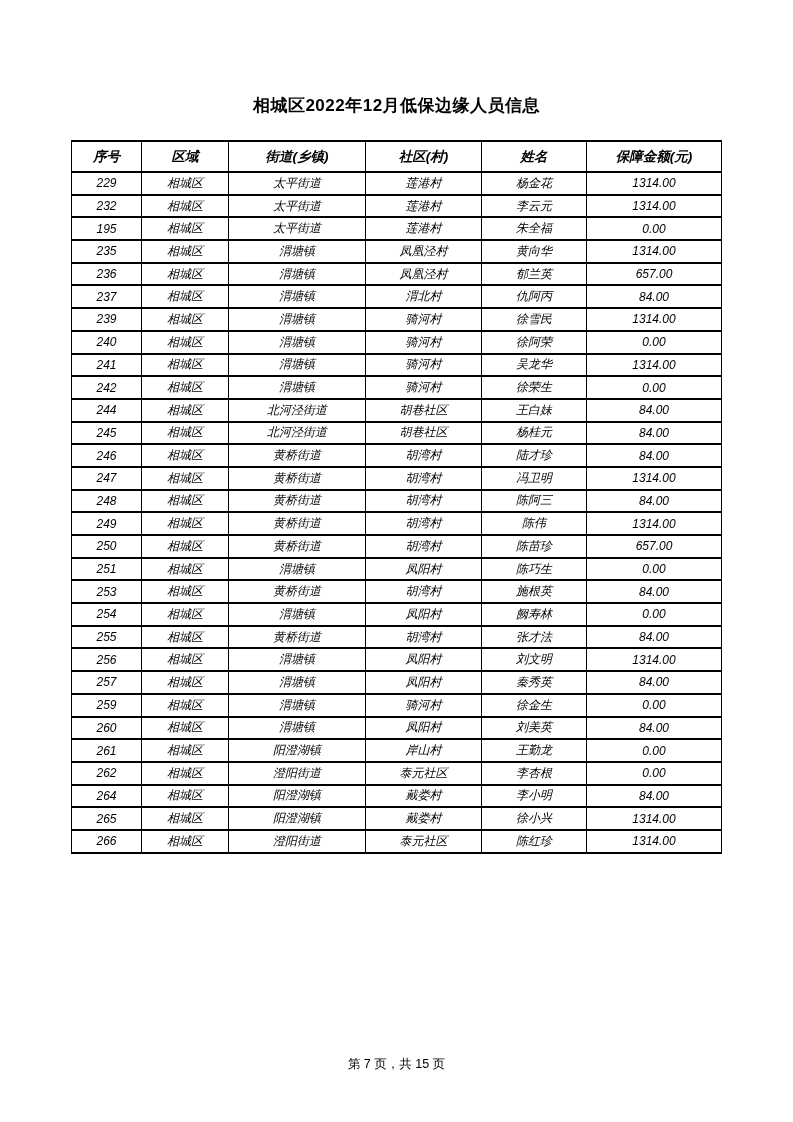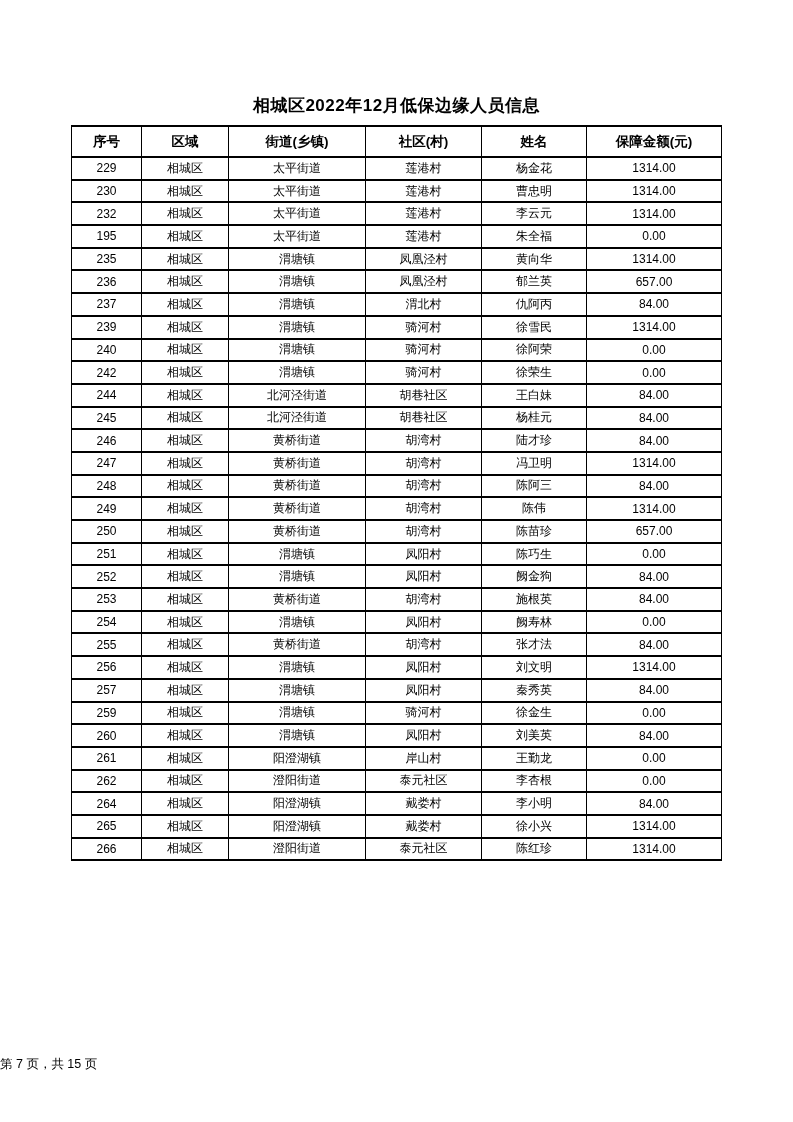--- a/index.html
+++ b/index.html
@@ -15,23 +15,24 @@
   }
   .doc-title {
     padding-top: 94px;
     text-align: center;
     font-size: 17px;
     font-weight: bold;
     letter-spacing: 0.5px;
   }
   table.records {
     width: 650px;
-    margin: 8px auto 0 auto;
+    margin: 23px auto 0 auto;
     border-collapse: collapse;
     table-layout: fixed;
+    font-style: italic;
   }
   table.records th, table.records td {
     border: 1px solid #000;
     border-top-width: 2px;
     border-bottom-width: 2px;
     text-align: center;
     vertical-align: middle;
     overflow: hidden;
     white-space: nowrap;
   }
@@ -49,21 +50,21 @@
   col.c1 { width: 87px; }
   col.c2 { width: 137px; }
   col.c3 { width: 116px; }
   col.c4 { width: 105px; }
   col.c5 { width: 135px; }
   .page-footer {
     position: absolute;
     top: 1056px;
     left: 0;
     width: 100%;
-    text-align: left;
+    text-align: center;
     font-size: 12.5px;
     color: #000000;
   }
 </style>
 </head>
 <body>
 
 <div class="page">
 
   <div class="doc-title">相城区2022年12月低保边缘人员信息</div>
@@ -90,28 +91,20 @@
     <tbody>
         <tr>
           <td>229</td>
           <td>相城区</td>
           <td>太平街道</td>
           <td>莲港村</td>
           <td>杨金花</td>
           <td>1314.00</td>
         </tr>
         <tr>
-          <td>230</td>
-          <td>相城区</td>
-          <td>太平街道</td>
-          <td>莲港村</td>
-          <td>曹忠明</td>
-          <td>1314.00</td>
-        </tr>
-        <tr>
           <td>232</td>
           <td>相城区</td>
           <td>太平街道</td>
           <td>莲港村</td>
           <td>李云元</td>
           <td>1314.00</td>
         </tr>
         <tr>
           <td>195</td>
           <td>相城区</td>
@@ -154,20 +147,28 @@
         </tr>
         <tr>
           <td>240</td>
           <td>相城区</td>
           <td>渭塘镇</td>
           <td>骑河村</td>
           <td>徐阿荣</td>
           <td>0.00</td>
         </tr>
         <tr>
+          <td>241</td>
+          <td>相城区</td>
+          <td>渭塘镇</td>
+          <td>骑河村</td>
+          <td>吴龙华</td>
+          <td>1314.00</td>
+        </tr>
+        <tr>
           <td>242</td>
           <td>相城区</td>
           <td>渭塘镇</td>
           <td>骑河村</td>
           <td>徐荣生</td>
           <td>0.00</td>
         </tr>
         <tr>
           <td>244</td>
           <td>相城区</td>
@@ -226,28 +227,20 @@
         </tr>
         <tr>
           <td>251</td>
           <td>相城区</td>
           <td>渭塘镇</td>
           <td>凤阳村</td>
           <td>陈巧生</td>
           <td>0.00</td>
         </tr>
         <tr>
-          <td>252</td>
-          <td>相城区</td>
-          <td>渭塘镇</td>
-          <td>凤阳村</td>
-          <td>阙金狗</td>
-          <td>84.00</td>
-        </tr>
-        <tr>
           <td>253</td>
           <td>相城区</td>
           <td>黄桥街道</td>
           <td>胡湾村</td>
           <td>施根英</td>
           <td>84.00</td>
         </tr>
         <tr>
           <td>254</td>
           <td>相城区</td>

